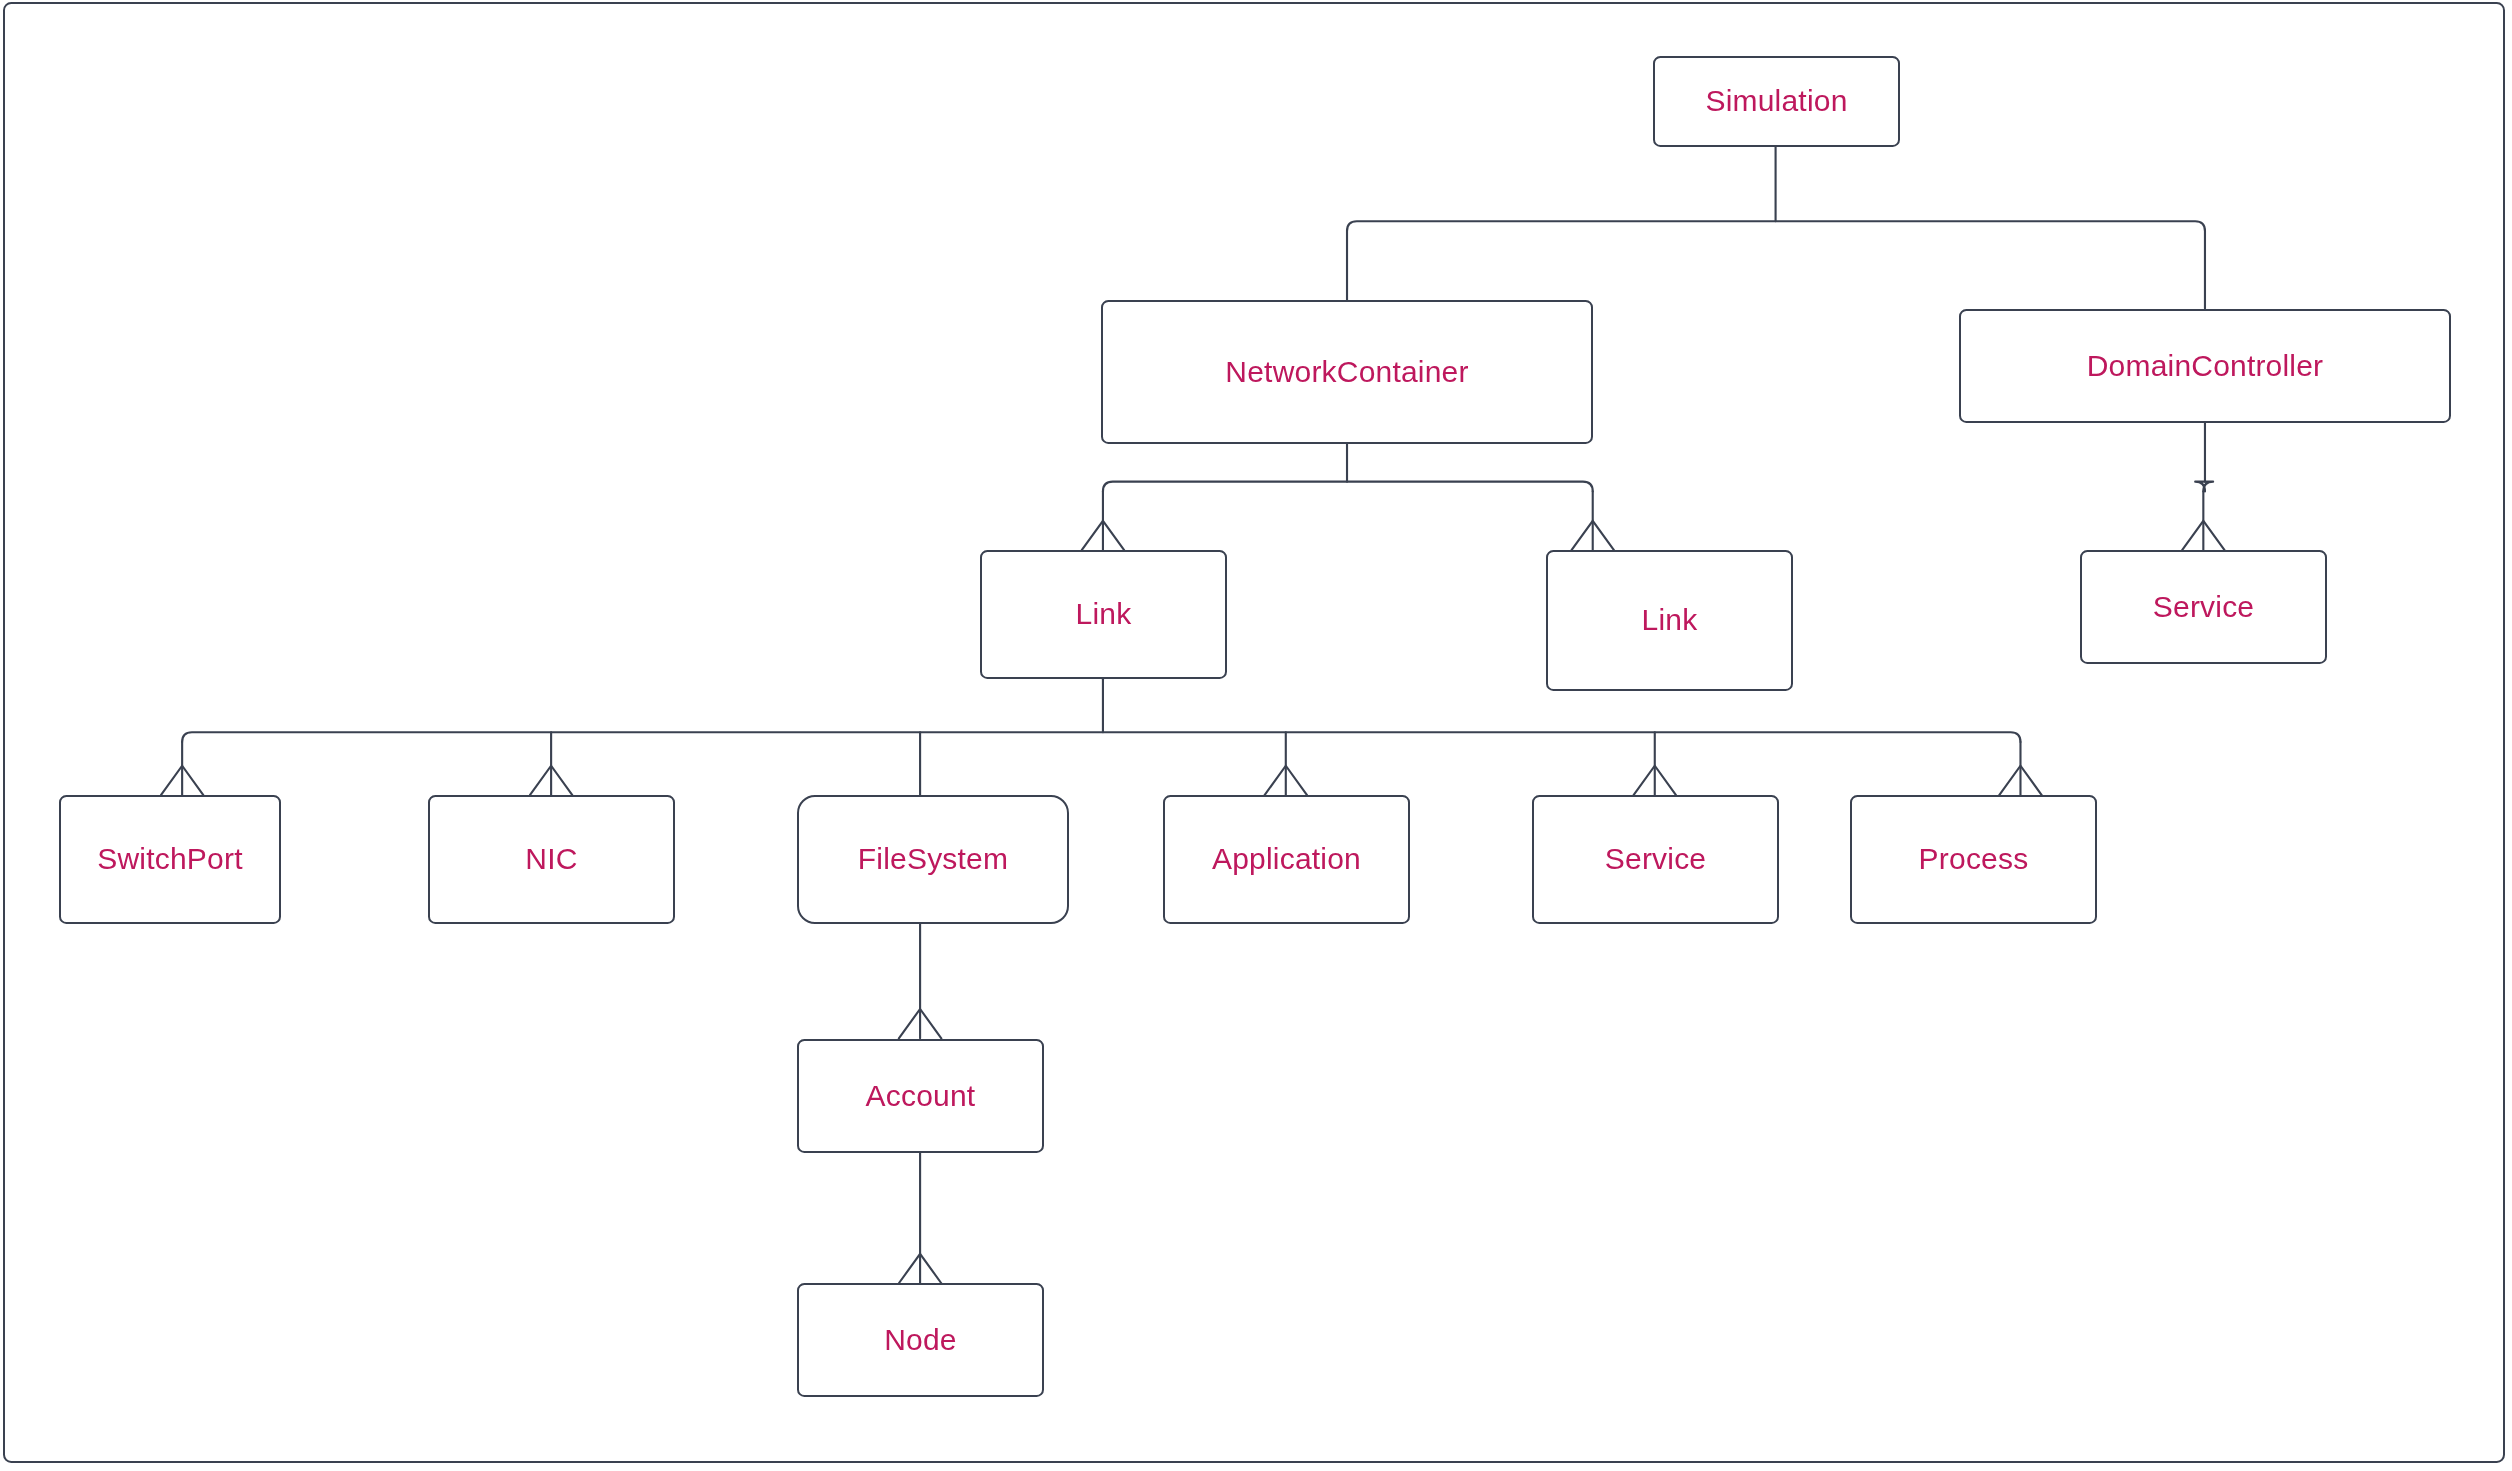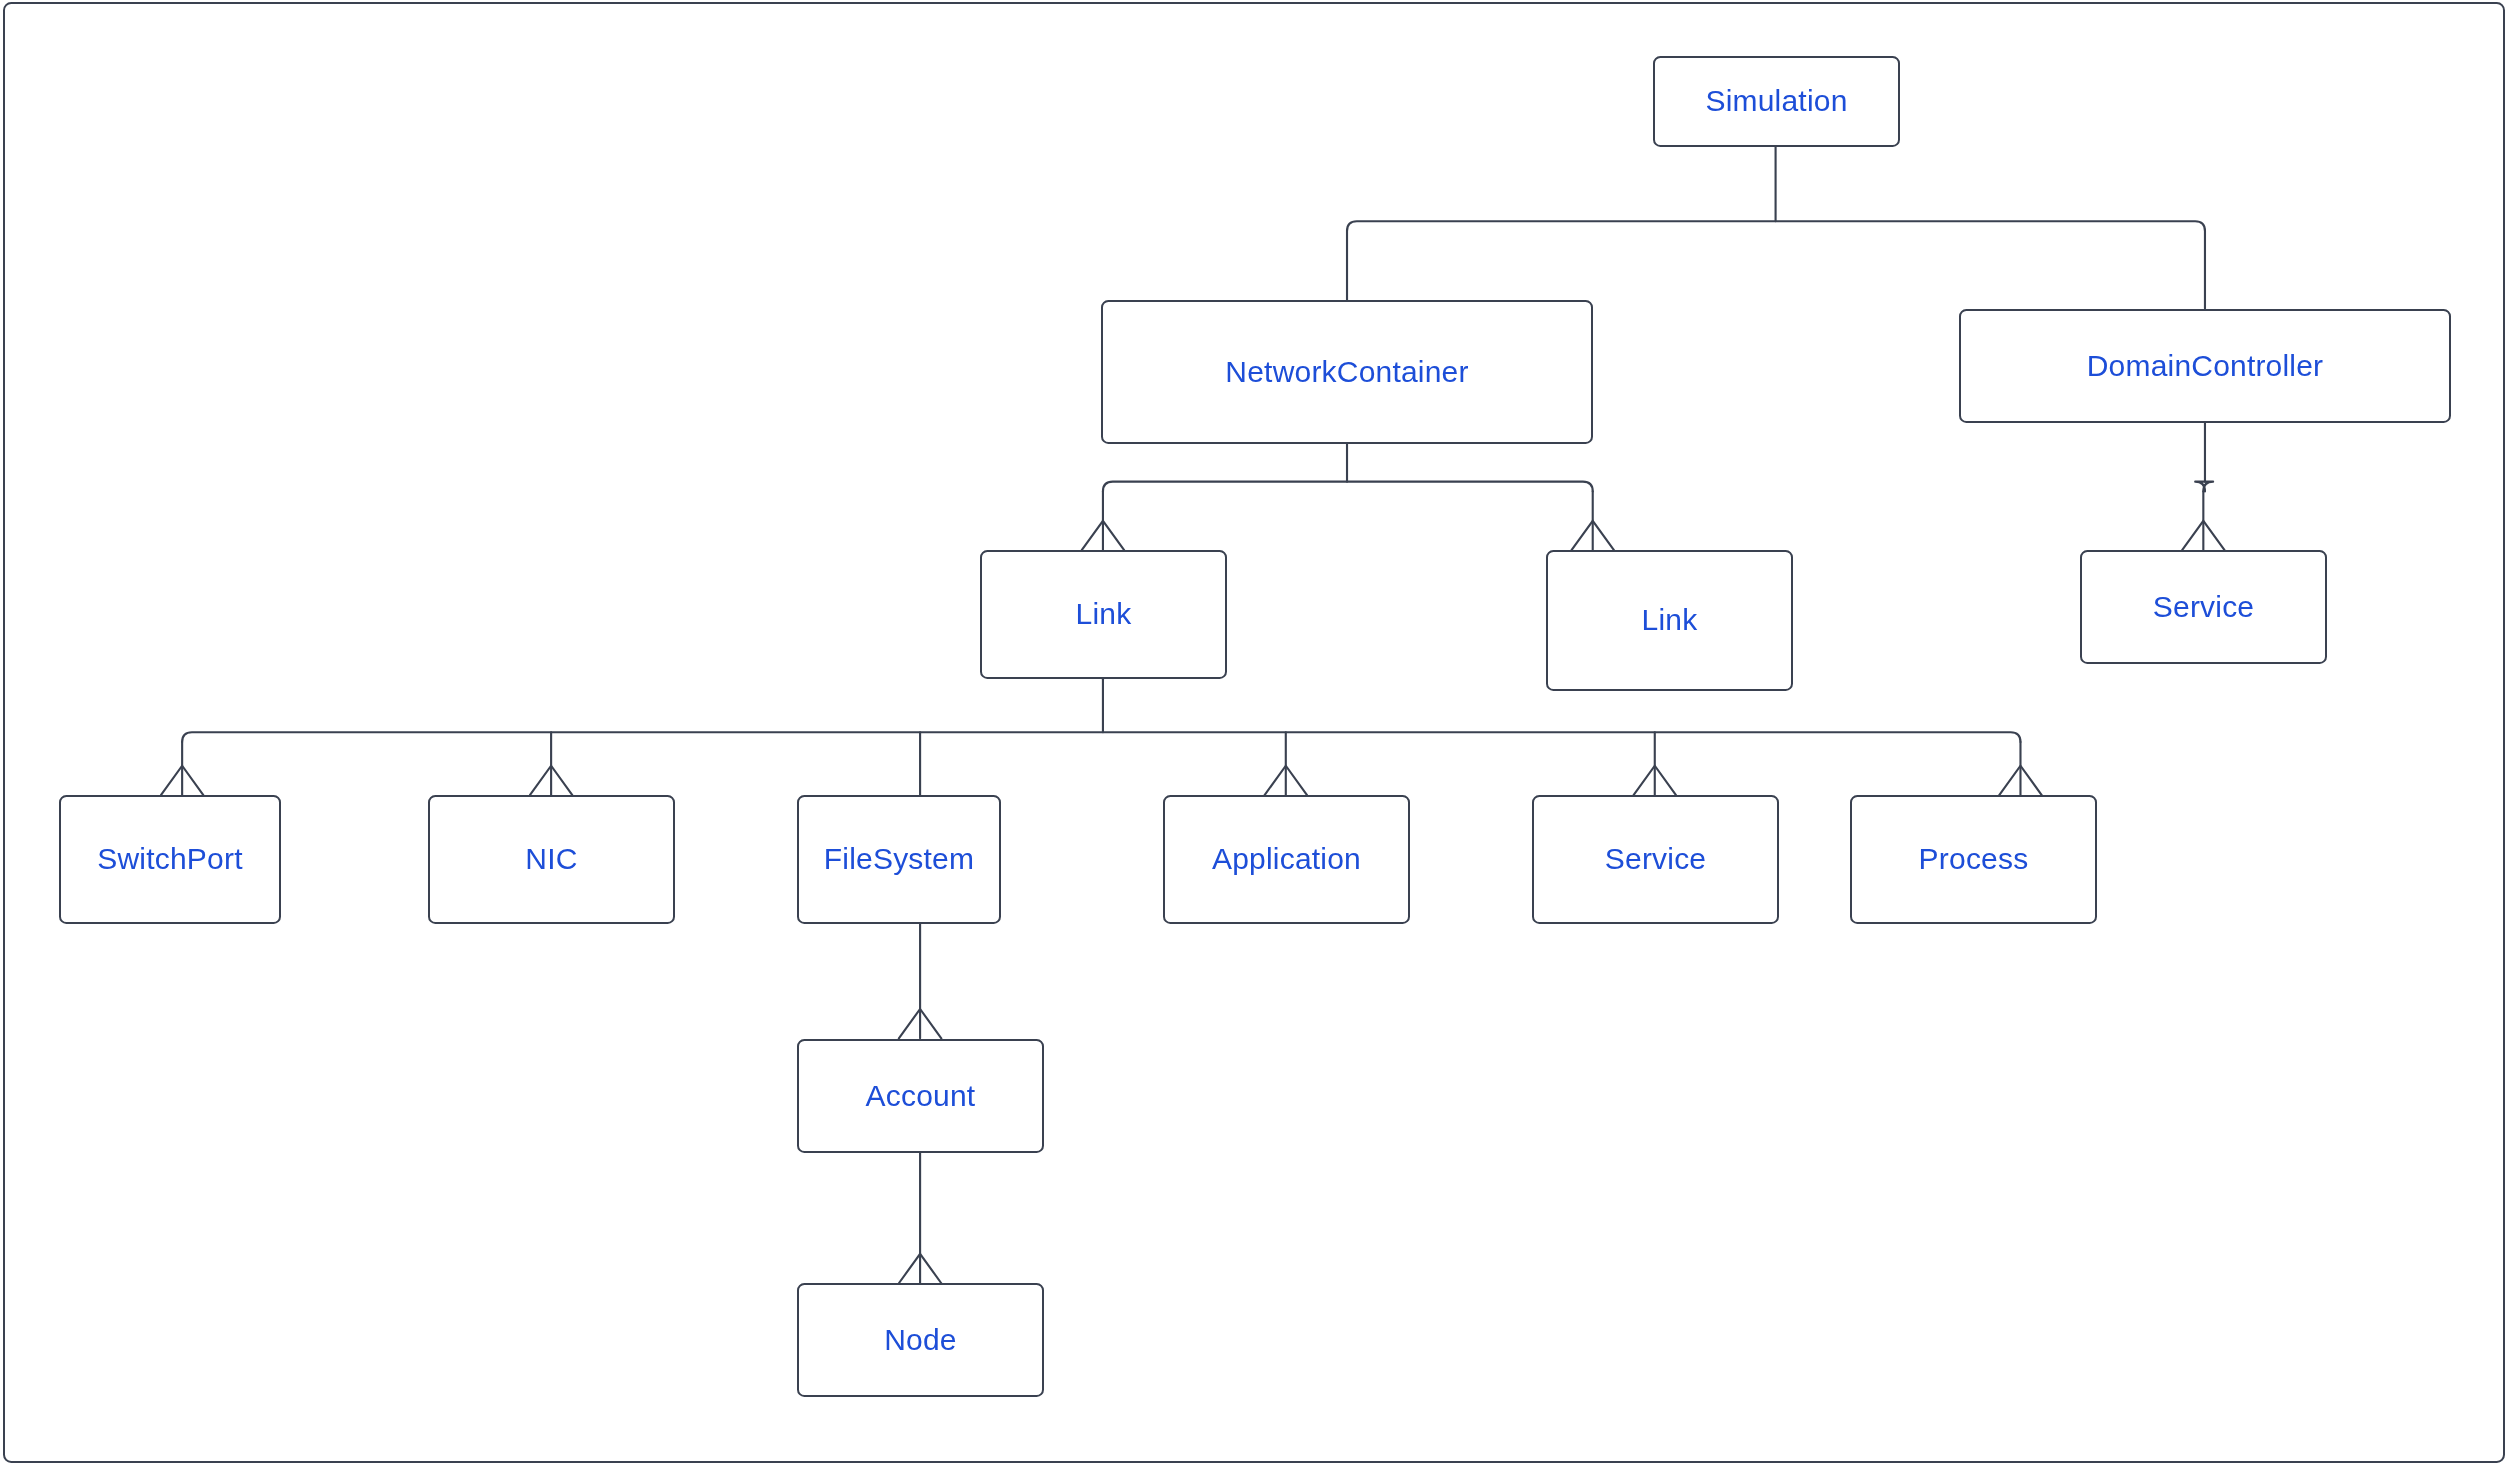--- a/index.html
+++ b/index.html
@@ -42,21 +42,21 @@
     border-radius: 7.3px;
     background: #ffffff;
     display: flex;
     align-items: center;
     justify-content: center;
   }
   .node-label {
     font-family: "Liberation Sans", sans-serif;
     font-size: 30px;
     line-height: 1.15;
-    color: #1d4ed8;
+    color: #be185d;
     letter-spacing: 0.2px;
     white-space: nowrap;
     text-align: center;
   }
 </style>
 </head>
 <body>
 
 <div id="stage">
 
@@ -114,21 +114,21 @@
       </div>
       <div class="node-box" style="left: 2080px; top: 550px; width: 247px; height: 114px;">
         <span class="node-label">Service</span>
       </div>
       <div class="node-box" style="left: 59px; top: 795px; width: 222px; height: 129px;">
         <span class="node-label">SwitchPort</span>
       </div>
       <div class="node-box" style="left: 428px; top: 795px; width: 247px; height: 129px;">
         <span class="node-label">NIC</span>
       </div>
-      <div class="node-box" style="left: 797px; top: 795px; width: 204px; height: 129px;">
+      <div class="node-box" style="left: 797px; top: 795px; width: 272px; height: 129px; border-radius: 18px;">
         <span class="node-label">FileSystem</span>
       </div>
       <div class="node-box" style="left: 1163px; top: 795px; width: 247px; height: 129px;">
         <span class="node-label">Application</span>
       </div>
       <div class="node-box" style="left: 1532px; top: 795px; width: 247px; height: 129px;">
         <span class="node-label">Service</span>
       </div>
       <div class="node-box" style="left: 1850px; top: 795px; width: 247px; height: 129px;">
         <span class="node-label">Process</span>

